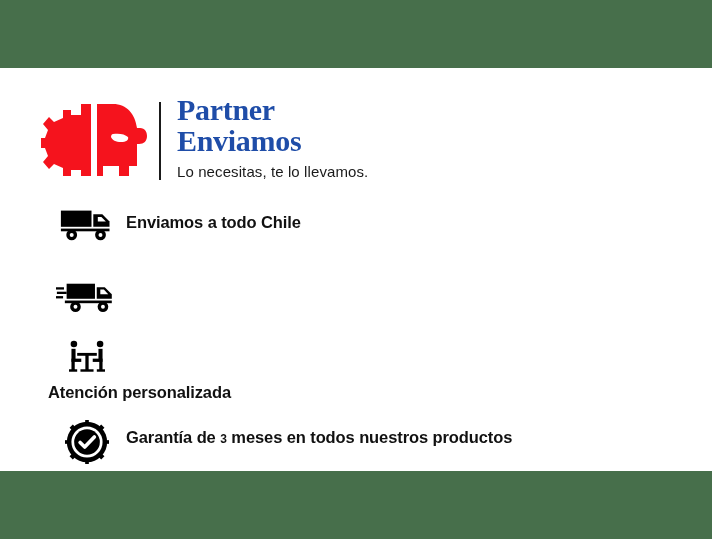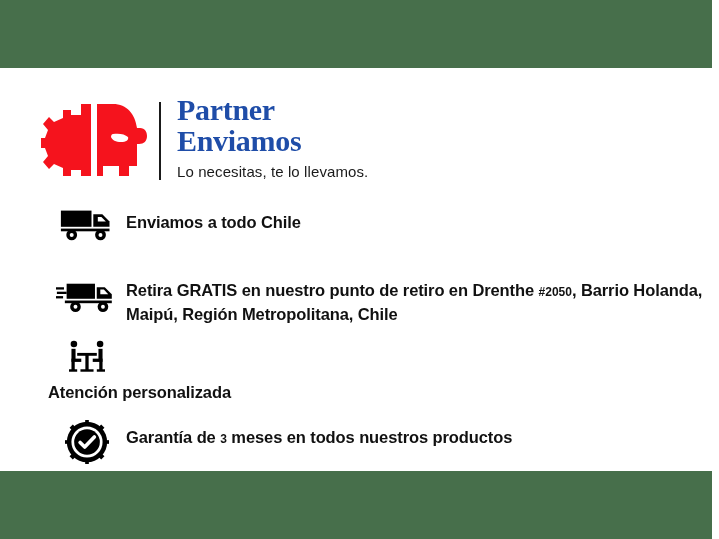--- a/index.html
+++ b/index.html
@@ -194,21 +194,20 @@
             <path d="M46 9 L55 9 L63 17 L63 22 L46 22 Z"></path>
             <path d="M50 11.5 L54 11.5 L59 17 L50 17 Z" fill="#ffffff"></path>
             <rect x="10" y="24" width="53" height="3"></rect>
             <circle cx="22" cy="31" r="6"></circle>
             <circle cx="53" cy="31" r="6"></circle>
             <circle cx="22" cy="31" r="2.2" fill="#ffffff"></circle>
             <circle cx="53" cy="31" r="2.2" fill="#ffffff"></circle>
           </g>
         </svg>
       </span>
-      <span class="feature-text"><span>Retira GRATIS en nuestro punto de retiro en Drenthe </span><span class="small">#2050</span><span>, Barrio Holanda, Maipú, Región Metropolitana, Chile</span></span>
     </div>
 
     <div class="feature-row row-atencion">
       <span class="feature-icon">
         <svg viewBox="0 0 56 44" width="46" height="36" aria-hidden="true">
           <g fill="#000000">
 
             <circle cx="12" cy="6" r="4"></circle>
             <rect x="9" y="12" width="5" height="15"></rect>
             <rect x="9" y="24" width="12" height="4"></rect>

